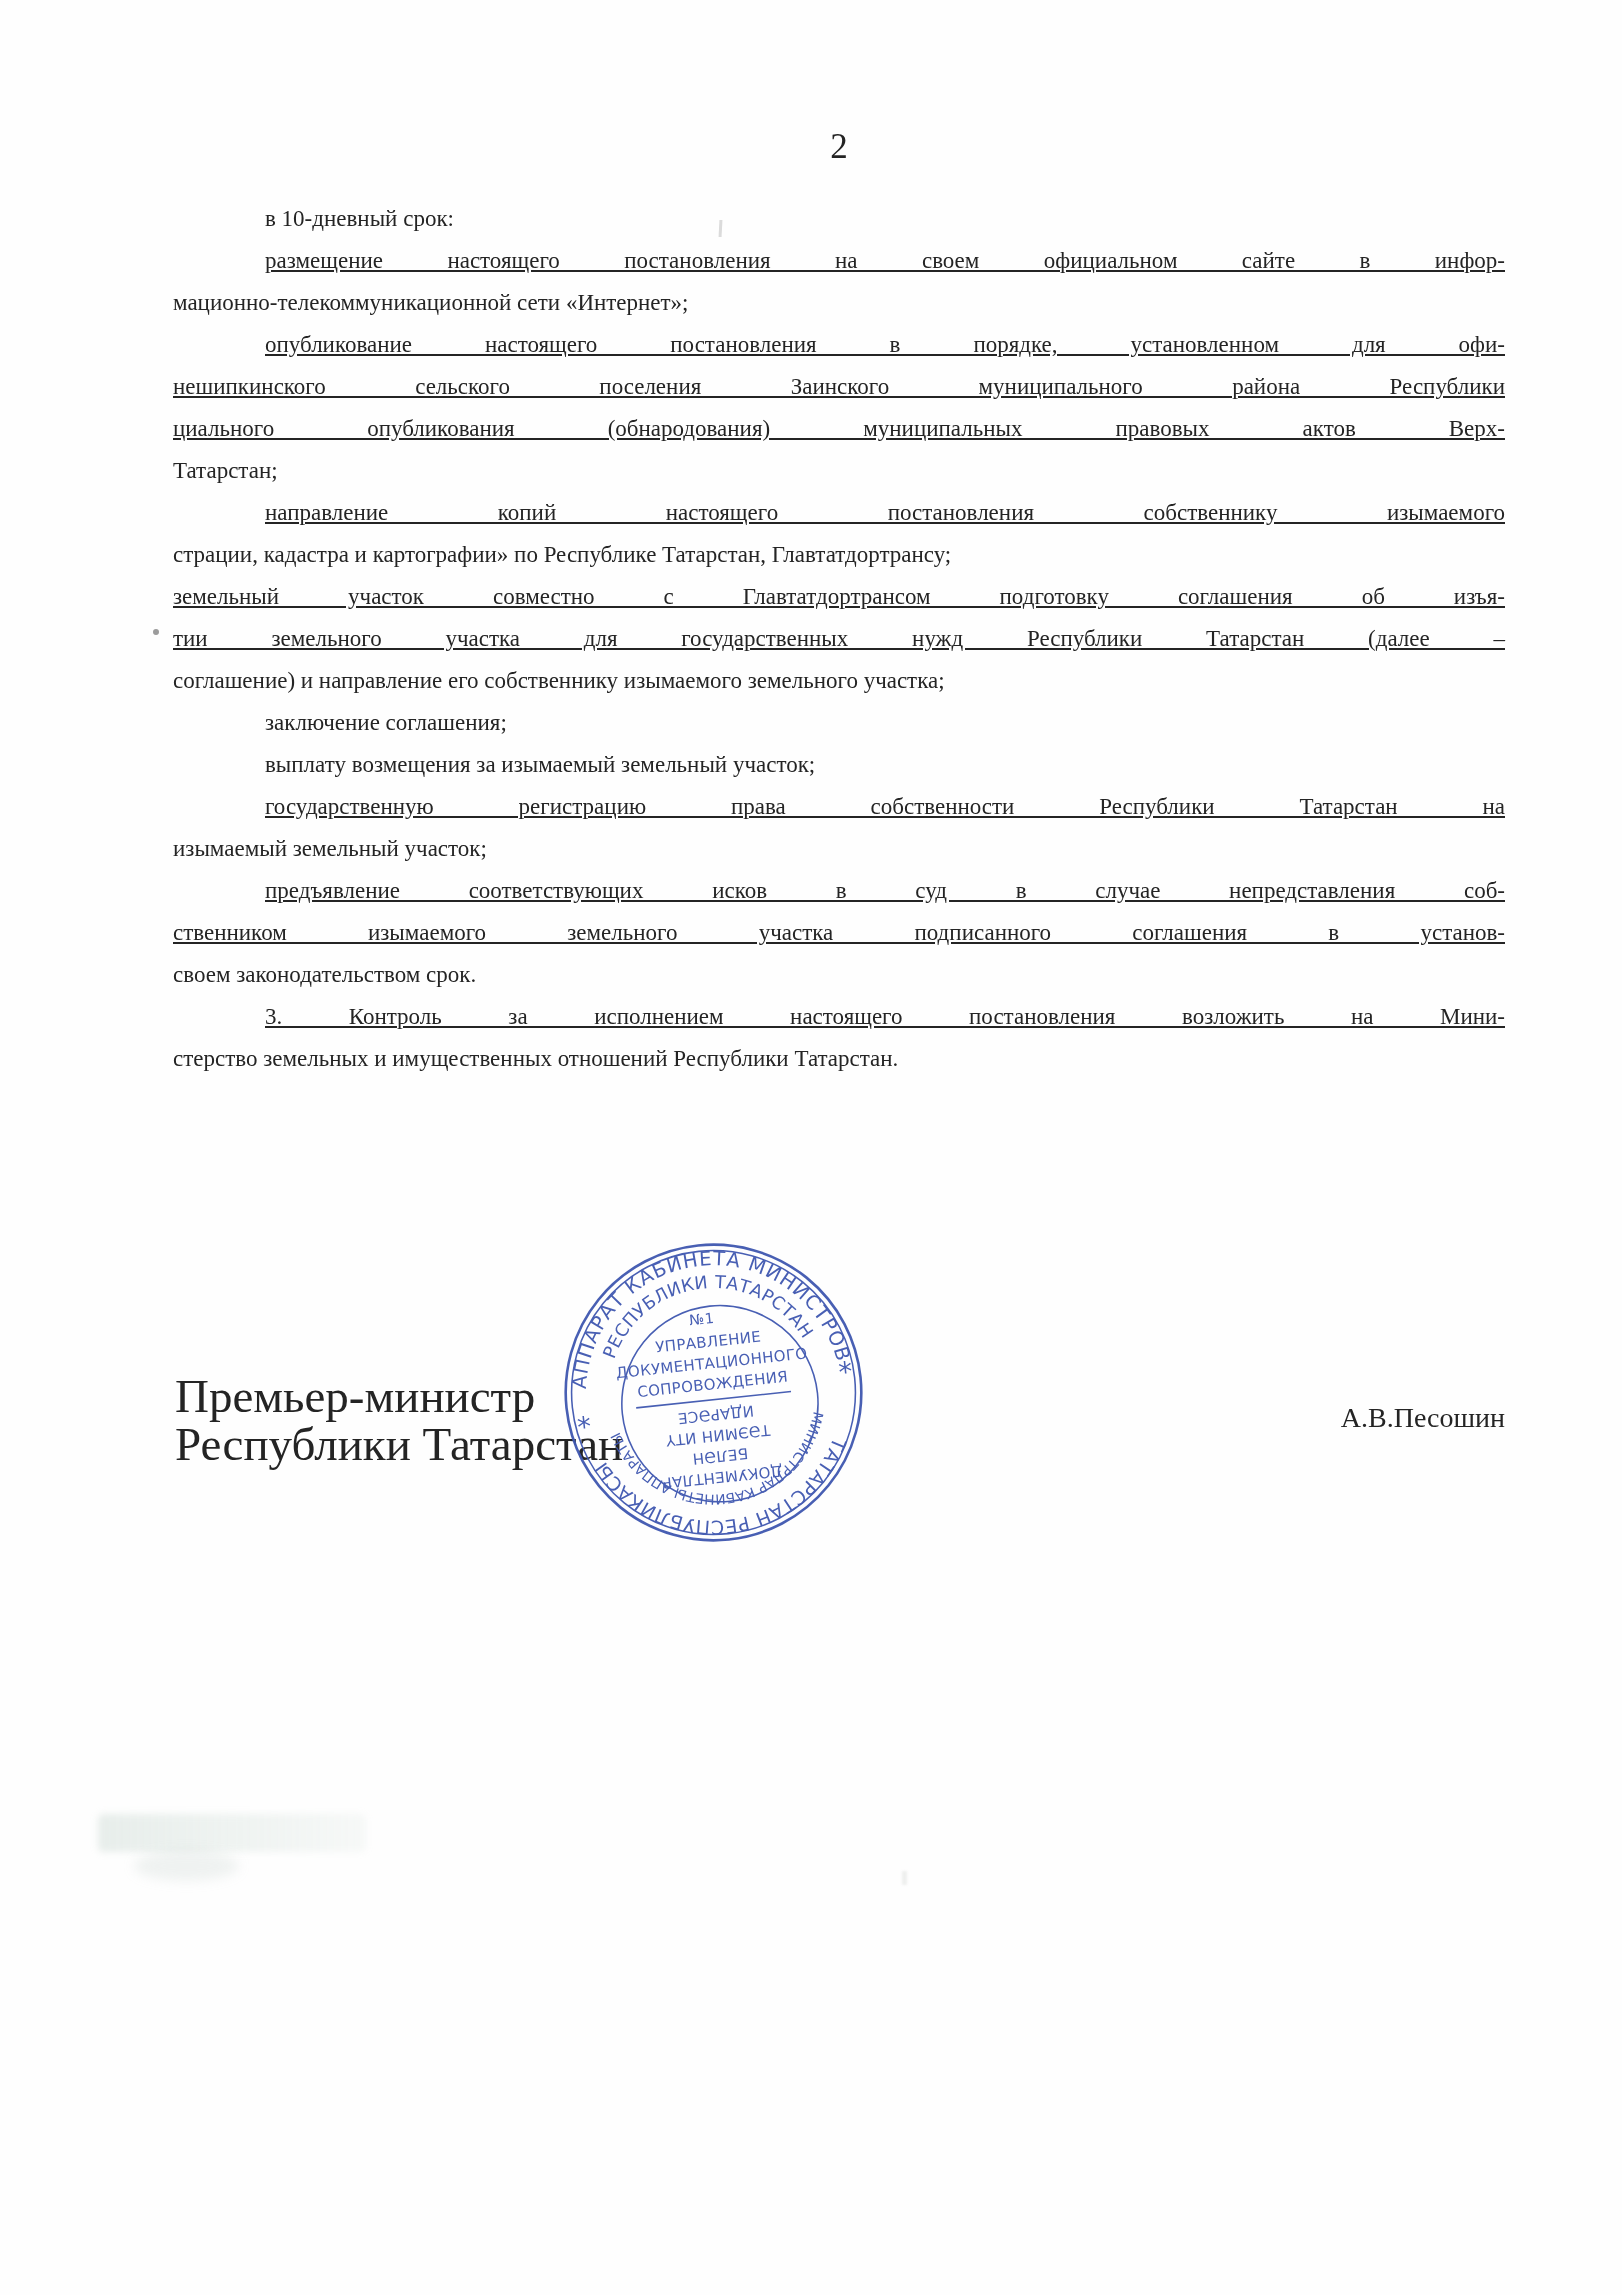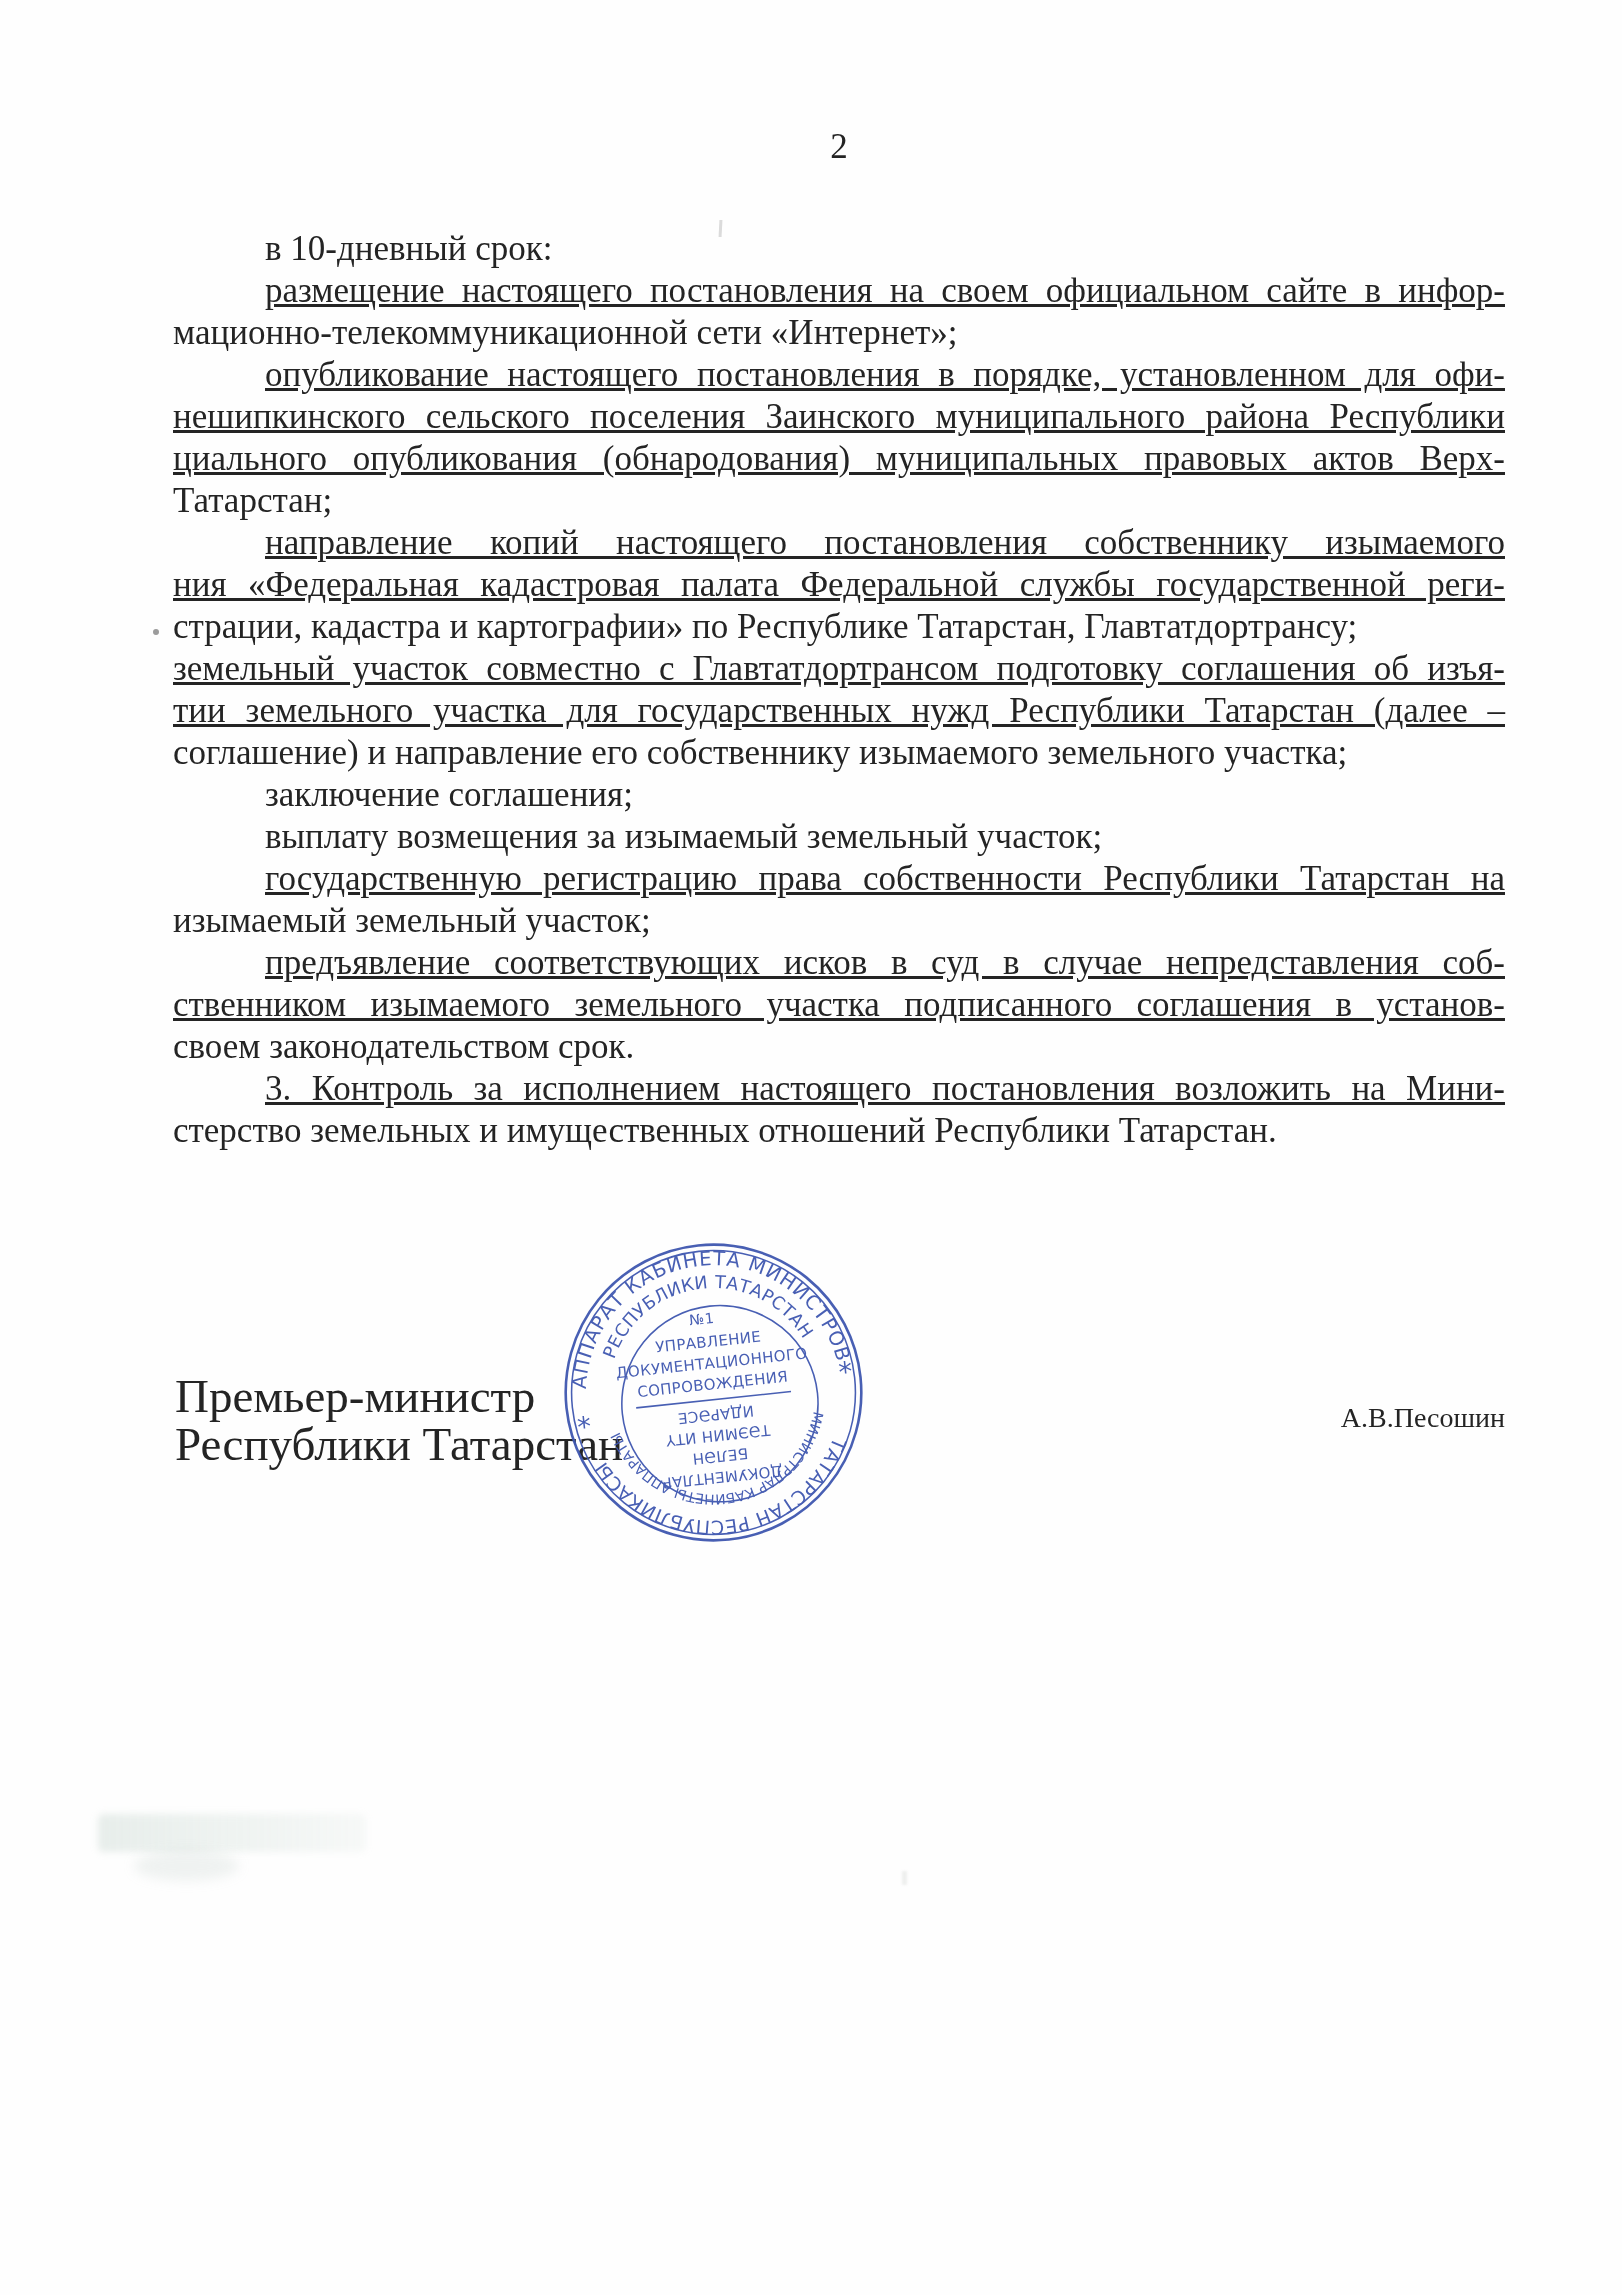--- a/index.html
+++ b/index.html
@@ -7,22 +7,22 @@
     position:relative; width:1623px; height:2295px;
     background:#fefefe; overflow:hidden;
     font-family:"Liberation Serif", serif;
     color:#242424;
   }
   .page-number {
     position:absolute; top:128px; left:839px; transform:translateX(-50%);
     font-size:35px; line-height:37px;
   }
   .body-text {
-    position:absolute; left:173px; top:228px; width:1332px;
-    font-size:35px; line-height:42px;
+    position:absolute; left:173px; top:198px; width:1332px;
+    font-size:23px; line-height:42px;
   }
   .line { text-align:left; white-space:normal; }
   .line.jl { text-align:justify; text-align-last:justify;text-decoration:underline; }
   .line.first { text-indent:92px; }
   .sig-title {
     position:absolute; left:175px; top:1372px;
     font-size:47px; line-height:48px;
   }
   .sig-name {
     position:absolute; right:118px; top:1398px;
@@ -81,21 +81,20 @@
 
   <div class="body-text">
     <div class="line first">в 10-дневный срок:</div>
     <div class="line first jl">размещение настоящего постановления на своем официальном сайте в инфор-</div>
     <div class="line">мационно-телекоммуникационной сети «Интернет»;</div>
     <div class="line first jl">опубликование настоящего постановления в порядке, установленном для офи-</div>
     <div class="line jl">нешипкинского сельского поселения Заинского муниципального района Республики</div>
     <div class="line jl">циального опубликования (обнародования) муниципальных правовых актов Верх-</div>
     <div class="line">Татарстан;</div>
     <div class="line first jl">направление копий настоящего постановления собственнику изымаемого</div>
-    <div class="line jl">ния «Федеральная кадастровая палата Федеральной службы государственной реги-</div>
     <div class="line">страции, кадастра и картографии» по Республике Татарстан, Главтатдортрансу;</div>
     <div class="line jl">земельный участок совместно с Главтатдортрансом подготовку соглашения об изъя-</div>
     <div class="line jl">тии земельного участка для государственных нужд Республики Татарстан (далее –</div>
     <div class="line">соглашение) и направление его собственнику изымаемого земельного участка;</div>
     <div class="line first">заключение соглашения;</div>
     <div class="line first">выплату возмещения за изымаемый земельный участок;</div>
     <div class="line first jl">государственную регистрацию права собственности Республики Татарстан на</div>
     <div class="line">изымаемый земельный участок;</div>
     <div class="line first jl">предъявление соответствующих исков в суд в случае непредставления соб-</div>
     <div class="line jl">ственником изымаемого земельного участка подписанного соглашения в установ-</div>

